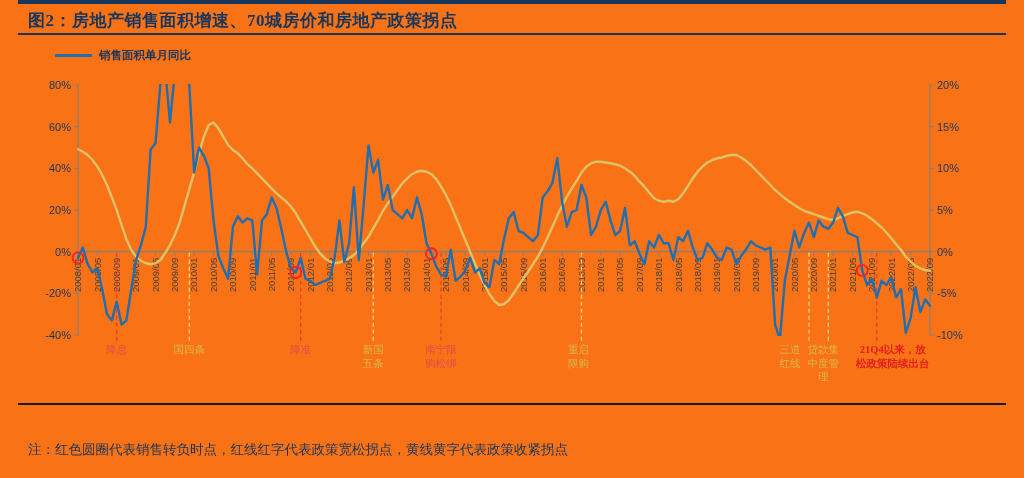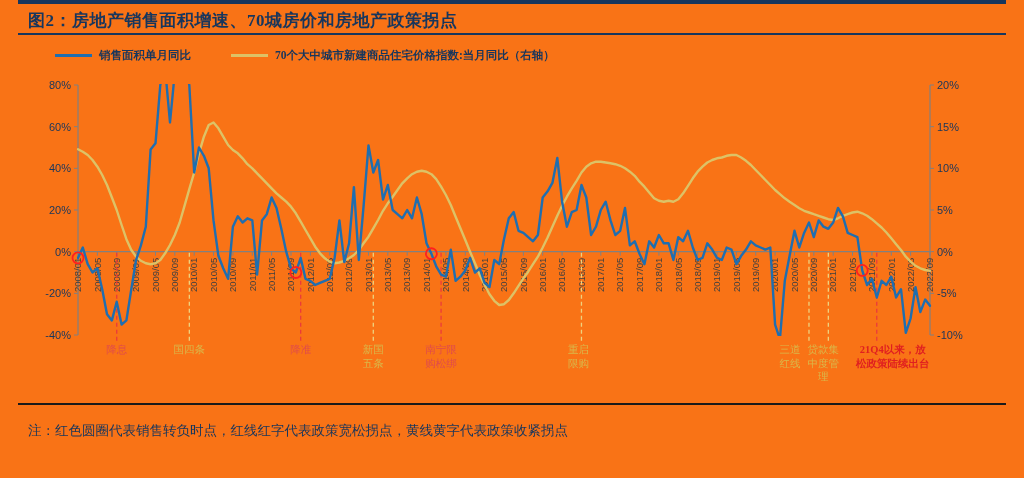--- a/index.html
+++ b/index.html
@@ -2,48 +2,44 @@
 <html><head>
 <meta charset="utf-8">
 <style>
   html,body{margin:0;padding:0;background:#ffffff;}
   #stage{position:relative;width:1024px;height:478px;background:#f97316;overflow:hidden;
          font-family:"Liberation Sans","DejaVu Sans",sans-serif;}
   .topbar{position:absolute;left:18px;top:0;width:988px;height:4px;background:#17365d;}
   .title{position:absolute;left:28px;top:9px;font-family:"Liberation Serif","DejaVu Serif",serif;
          font-size:17px;font-weight:bold;color:#17365d;letter-spacing:.5px;}
   .title-rule{position:absolute;left:18px;top:33px;width:988px;height:2px;background:#17365d;}
-  .legend{position:absolute;left:0;top:48px;width:1024px;display:flex;justify-content:flex-start;
+  .legend{position:absolute;left:0;top:48px;width:1024px;display:flex;justify-content:space-between;
           align-items:center;gap:40px;padding-left:55px;box-sizing:border-box;}
   .legend-item{display:flex;align-items:center;gap:7px;}
   .legend-swatch{width:37px;height:3px;}
   .legend-label{font-size:11.5px;color:#17365d;font-weight:bold;font-family:"Liberation Serif","DejaVu Serif",serif;}
   svg{position:absolute;left:0;top:0;}
   .foot-rule{position:absolute;left:18px;top:403px;width:988px;height:2px;background:#1a1a1a;}
   .source{position:absolute;left:28px;top:412px;font-family:"Liberation Serif","DejaVu Serif",serif;
           font-size:13.5px;color:#17365d;}
-  .note{position:absolute;left:28px;top:422px;font-family:"Liberation Serif","DejaVu Serif",serif;
+  .note{position:absolute;left:28px;top:441px;font-family:"Liberation Serif","DejaVu Serif",serif;
         font-size:13.5px;color:#17365d;}
 </style>
 </head>
 <body>
 
 <div id="stage">
   <div class="topbar"></div>
   <div class="title">图2：房地产销售面积增速、70城房价和房地产政策拐点</div>
   <div class="title-rule"></div>
 
   <div class="legend">
     <div class="legend-item">
       <div class="legend-swatch" id="sw-sales" style="background: rgb(31, 110, 176);"></div>
       <span class="legend-label">销售面积单月同比</span>
-    </div>
-    <div class="legend-item">
-      <div class="legend-swatch" id="sw-price" style="background: rgb(221, 194, 102);"></div>
-      <span class="legend-label">70个大中城市新建商品住宅价格指数:当月同比（右轴）</span>
     </div>
   </div>
 
   <svg id="chart" width="1024" height="478" viewBox="0 0 1024 478">
       <defs>
         <clipPath id="plotclip">
           <rect x="76.5" y="84" width="855" height="252"></rect>
         </clipPath>
       </defs>
       <line x1="78" y1="251.66666666666666" x2="930" y2="251.66666666666666" stroke="#808080" stroke-width="1.3"></line>

